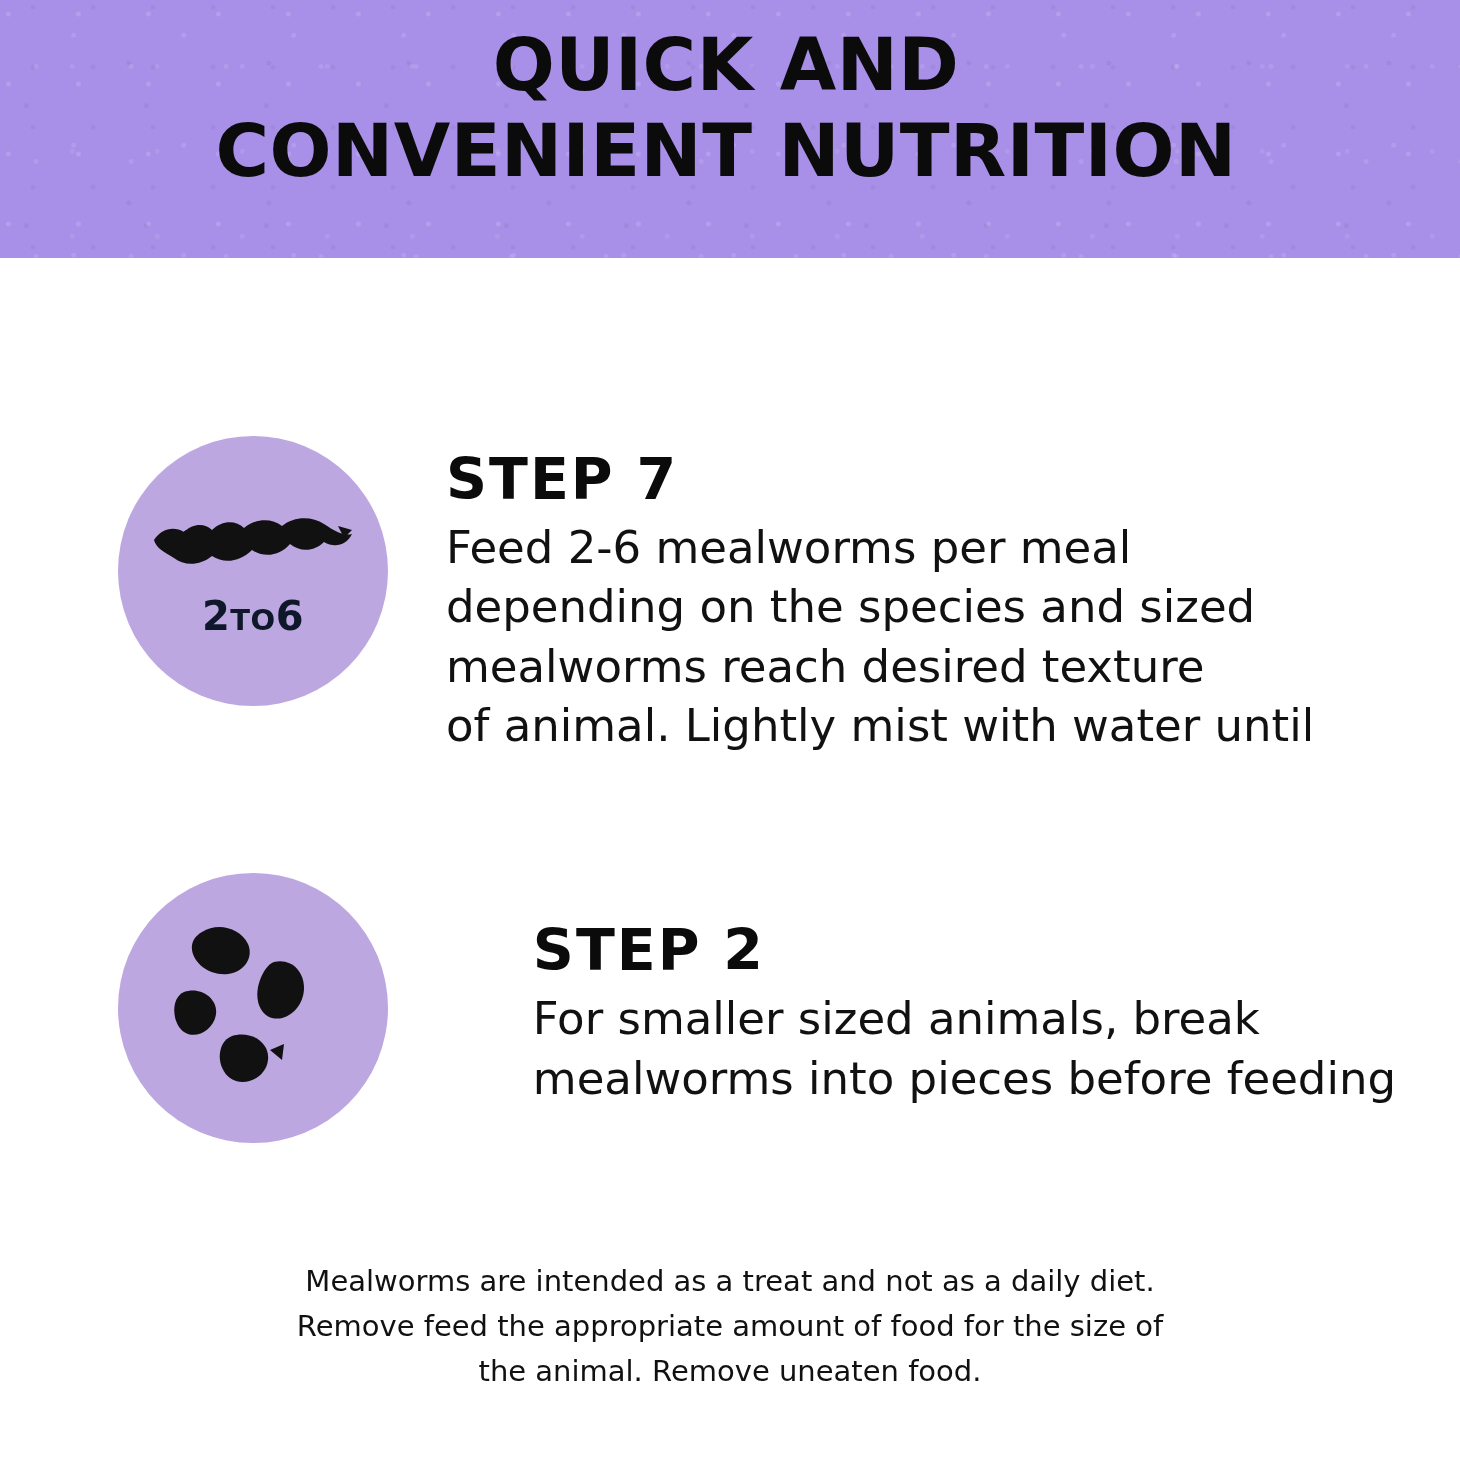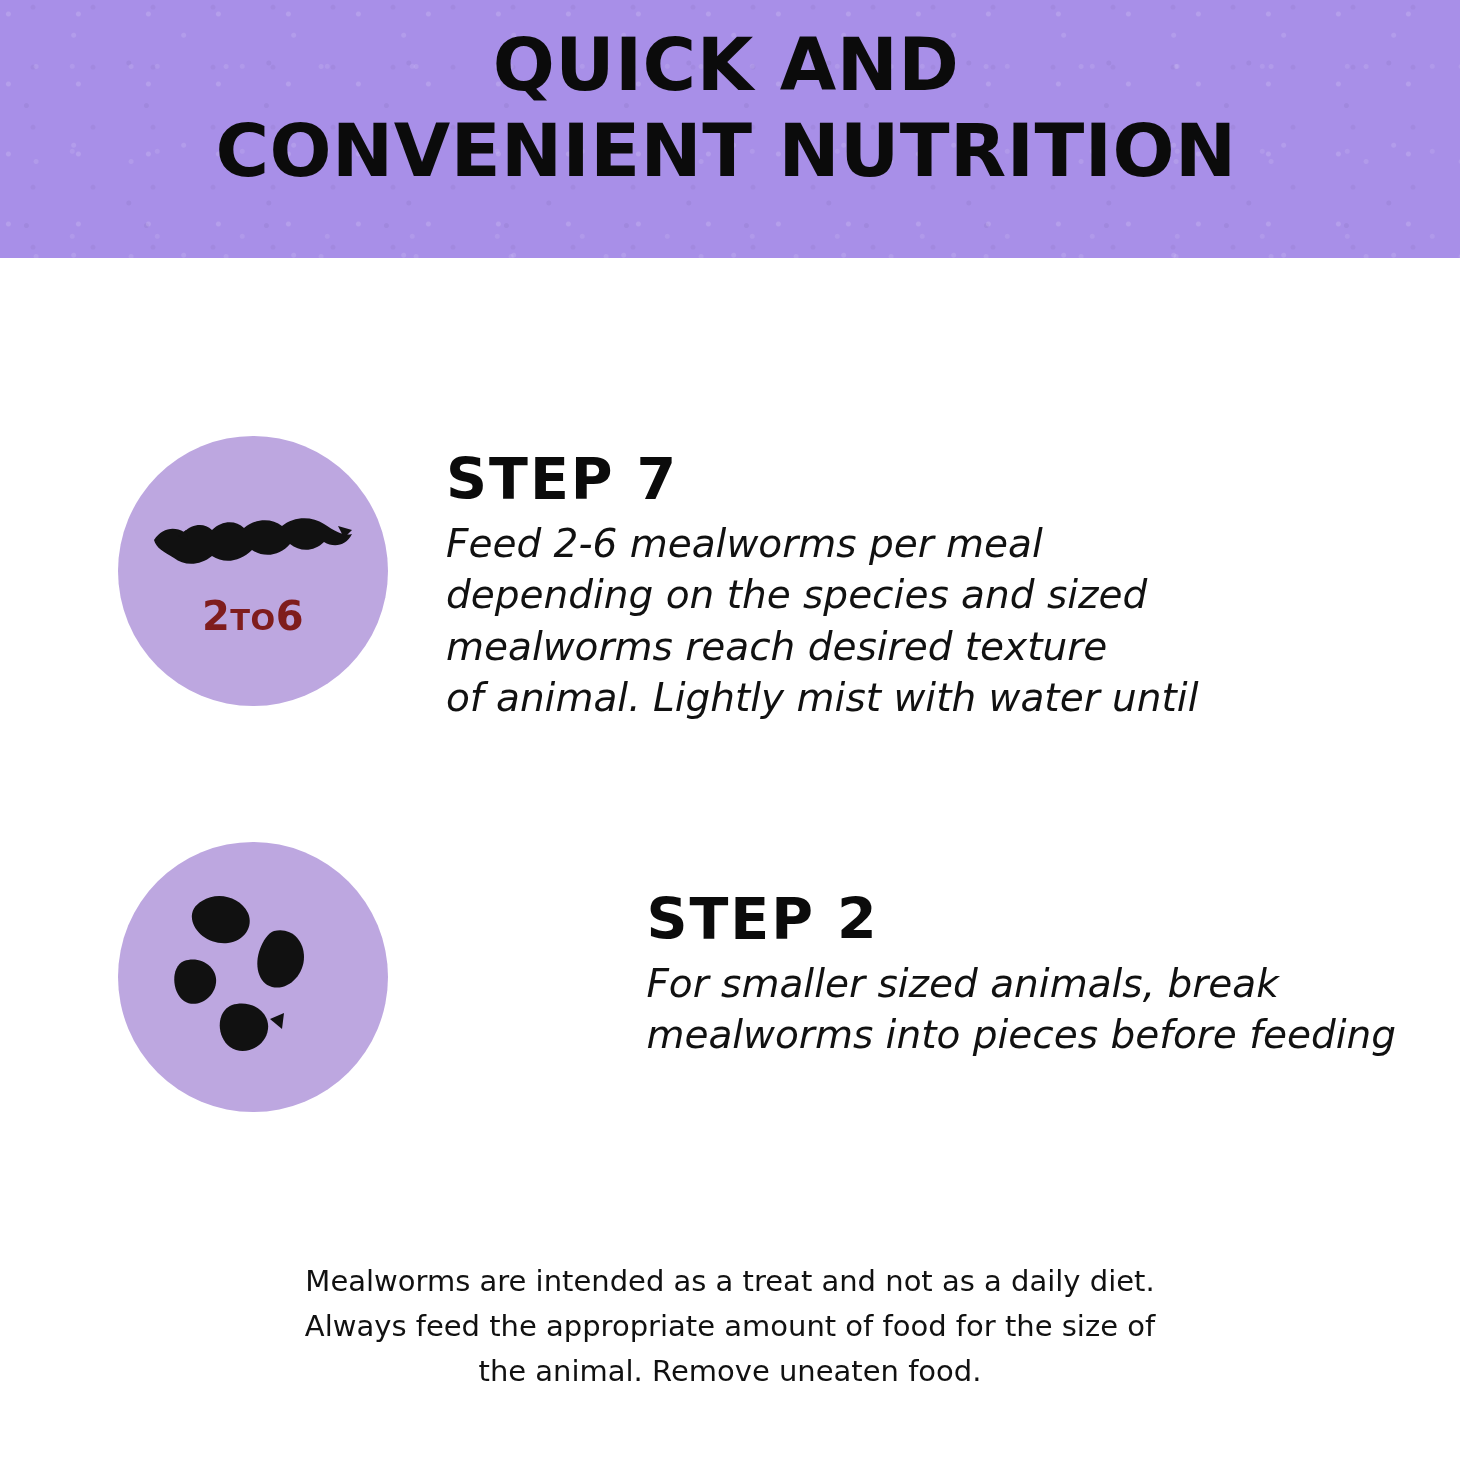--- a/index.html
+++ b/index.html
@@ -89,21 +89,21 @@
     flex-direction: column;
     align-items: center;
     justify-content: center;
     position: relative;
   }
 
   .badge-worm-svg { display: block; }
 
   .badge-caption {
     margin-top: 4px;
-    color: #7f1d1d;
+    color: #0f172a;
     font-family: "DejaVu Sans", sans-serif;
     font-weight: 700;
     font-size: 40px;
     letter-spacing: 0.5px;
     line-height: 1;
   }
   .badge-caption .small {
     font-size: 29px;
     letter-spacing: 0.5px;
   }
@@ -122,24 +122,23 @@
     font-size: 57px;
     letter-spacing: 2px;
     line-height: 1.12;
   }
 
   .step-body {
     margin: 0;
     color: #111111;
     font-family: "DejaVu Sans", sans-serif;
     font-weight: 400;
-    font-size: 39px;
+    font-size: 45px;
     line-height: 1.32;
     max-width: 950px;
-    font-style: italic;
   }
   .step-body .line { display: block; white-space: nowrap; }
 
   
   .footnote {
     position: absolute;
     left: 0;
     right: 0;
     bottom: 66px;
     text-align: center;
@@ -203,17 +202,17 @@
           <span class="line">For smaller sized animals, break</span>
           <span class="line">mealworms into pieces before feeding</span>
         </p>
       </div>
     </div>
 
   </div>
 
   <div class="footnote">
     <span class="line">Mealworms are intended as a treat and not as a daily diet.</span>
-    <span class="line">Always feed the appropriate amount of food for the size of</span>
+    <span class="line">Remove feed the appropriate amount of food for the size of</span>
     <span class="line">the animal. Remove uneaten food.</span>
   </div>
 
 </div>
 
 </body></html>

